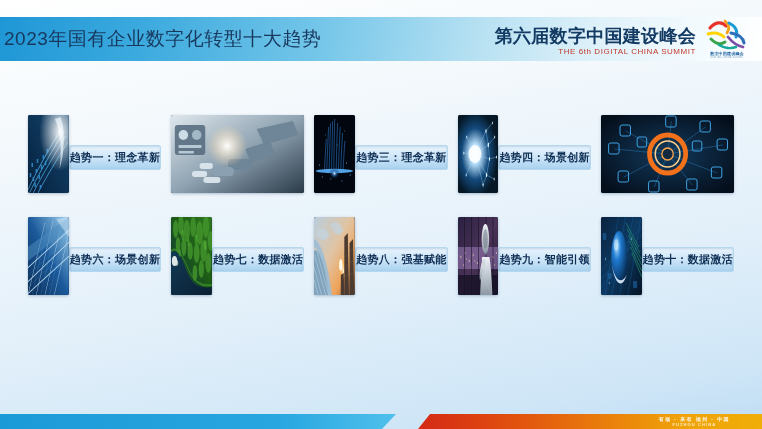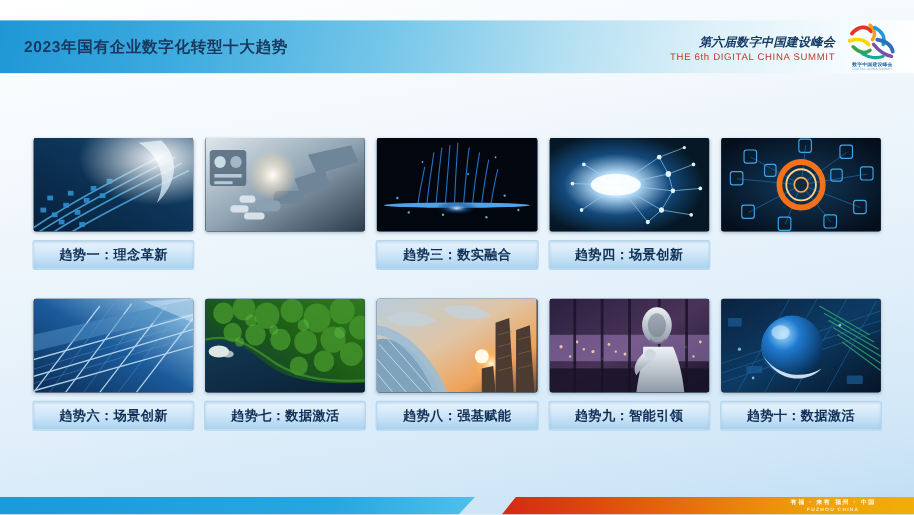--- a/index.html
+++ b/index.html
@@ -14,31 +14,31 @@
     overflow:hidden;
   }
 
   
   .header{
     position:absolute;left:0;top:17px;width:762px;height:44px;
     background:linear-gradient(100deg,#1f97d6 0%,#3aa9de 18%,#74c6e9 42%,#b5e0f2 62%,#dff1f9 78%,#f4fbfe 92%,#ffffff 100%);
     display:flex;align-items:center;
   }
   .header-title{
-    margin-left:20px;
-    font-size:13px;font-weight:700;color:#18385e;
+    margin-left:4px;
+    font-size:19px;font-weight:400;color:#18385e;
     letter-spacing:.5px;white-space:nowrap;
   }
   .summit-block{
     position:absolute;right:10px;top:19px;
     display:flex;align-items:center;gap:6px;
   }
   .summit-text{display:flex;flex-direction:column;align-items:flex-end;line-height:1;}
   .summit-cn{
-    font-size:10px;font-weight:700;color:#123a63;white-space:nowrap;letter-spacing:.3px;font-style:italic;
+    font-size:18px;font-weight:700;color:#123a63;white-space:nowrap;letter-spacing:.3px;
   }
   .summit-en{
     margin-top:3px;
     font-size:8px;font-weight:400;color:#c0392b;white-space:nowrap;letter-spacing:.55px;
   }
   .summit-logo{
     position:relative;width:50px;height:44px;
     display:flex;flex-direction:column;align-items:center;justify-content:flex-start;
   }
   .logo-mark{
@@ -49,21 +49,21 @@
   }
   .logo-sub2{font-size:2.6px;color:#7fa8c9;white-space:nowrap;letter-spacing:.2px;}
 
   
   .grid{
     position:absolute;left:28px;top:115px;
     width:706px;
     display:grid;grid-template-columns:repeat(5,1fr);
     grid-column-gap:10px;grid-row-gap:24px;
   }
-  .card{display:flex;flex-direction:column;align-items:center;}
+  .card{display:flex;flex-direction:row;align-items:center;}
   .thumb{
     width:100%;height:78px;border-radius:2px;overflow:hidden;position:relative;
     box-shadow:0 1px 3px rgba(20,60,100,.30);
     background:#0b1a2e;
   }
   .thumb svg{display:block;width:100%;height:100%;}
   .label{
     margin-top:7px;width:100%;height:23px;
     display:flex;align-items:center;justify-content:center;
     background:linear-gradient(180deg,#e8f4fd 0%,#cfe6f8 48%,#a9d2ef 100%);
@@ -240,21 +240,21 @@
               <circle cx="112" cy="48" r="1"></circle>
             <circle cx="124" cy="60" r="1"></circle>
               <circle cx="58" cy="64" r="1"></circle>
               <circle cx="96" cy="66" r="1"></circle>
             <circle cx="40" cy="20" r=".8"></circle>
               <circle cx="104" cy="16" r=".8"></circle>
               <circle cx="80" cy="30" r=".8"></circle>
           </g>
         </svg>
       </div>
-      <div class="label">趋势三：数实融合</div>
+      <div class="label">趋势三：理念革新</div>
     </div>
 
     <div class="card">
       <div class="thumb">
         <svg viewBox="0 0 140 78" preserveAspectRatio="none">
           <defs>
             <radialGradient id="g4" cx="0.42" cy="0.5" r="0.55">
               <stop offset="0" stop-color="#ffffff"></stop>
                 <stop offset=".22" stop-color="#bfe4ff"></stop>
               <stop offset=".6" stop-color="#134a7c"></stop>

